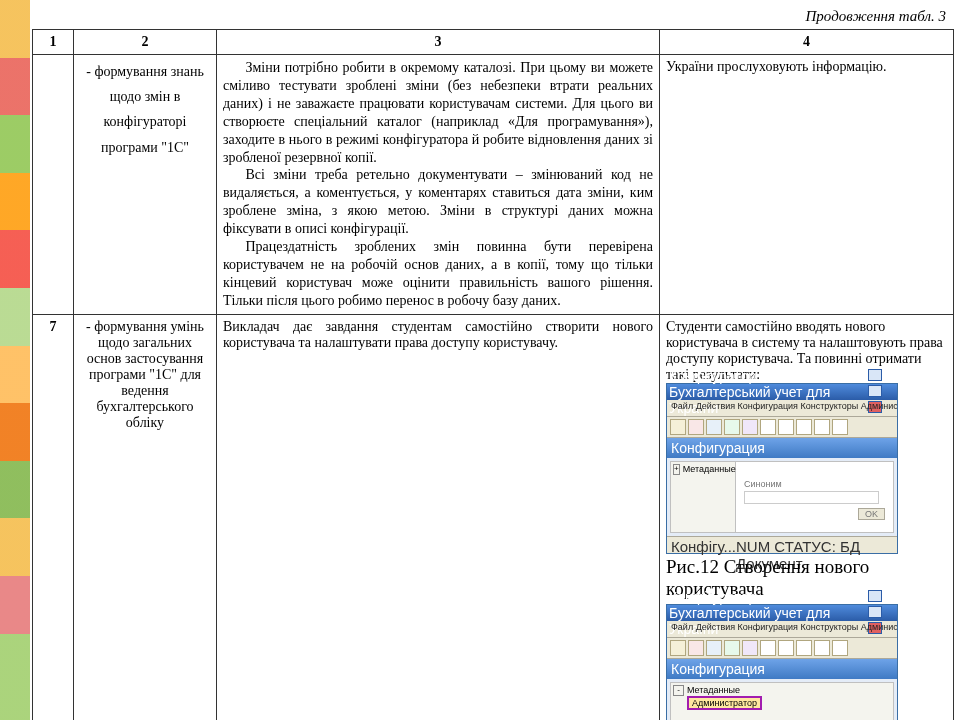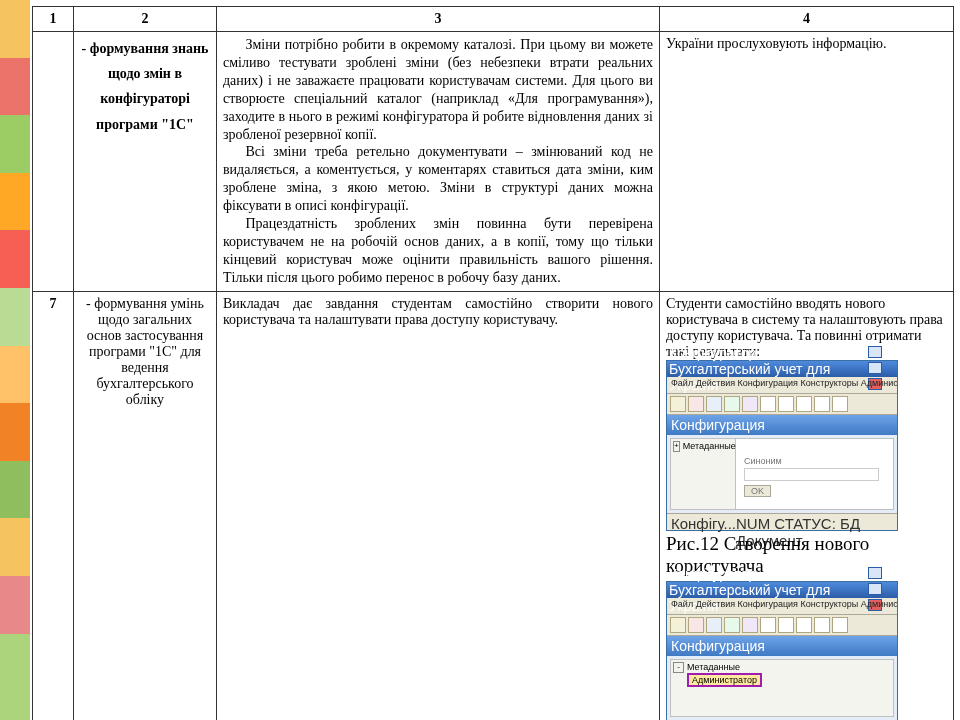--- a/index.html
+++ b/index.html
@@ -130,34 +130,35 @@
 
   .shot2 .body {height:56px;}
 </style>
 </head>
 <body>
 
 <div class="floral-border"></div>
 
 <div class="content">
 
+  <div class="caption">Продовження табл. 3</div>
 
   <table class="main">
     <tbody>
         <tr>
       <th class="col1">1</th>
       <th class="col2">2</th>
       <th class="col3">3</th>
       <th class="col4">4</th>
     </tr>
 
     <tr>
       <td class="col1"></td>
       <td class="col2 center">
-        <div style="line-height:1.8;font-weight:bold;">- формування знань щодо змін в конфігураторі програми "1С"</div>
+        <div style="line-height:1.8;">- формування знань щодо змін в конфігураторі програми "1С"</div>
       </td>
       <td class="col3 justify">
         <p class="para">Зміни потрібно робити в окремому каталозі. При цьому ви можете сміливо тестувати зроблені зміни (без небезпеки втрати реальних даних) і не заважаєте працювати користувачам системи. Для цього ви створюєте спеціальний каталог (наприклад «Для програмування»), заходите в нього в режимі конфігуратора й робите відновлення даних зі зробленої резервної копії.</p>
         <p class="para">Всі зміни треба ретельно документувати – змінюваний код не видаляється, а коментується, у коментарях ставиться дата зміни, ким зроблене зміна, з якою метою. Зміни в структурі даних можна фіксувати в описі конфігурації.</p>
         <p class="para">Працездатність зроблених змін повинна бути перевірена користувачем не на робочій основ даних, а в копії, тому що тільки кінцевий користувач може оцінити правильність вашого рішення. Тільки після цього робимо перенос в робочу базу даних.</p>
       </td>
       <td class="col4">України прослуховують інформацію.</td>
     </tr>
 
     <tr>
@@ -189,21 +190,21 @@
           <div class="body">
             <div class="side">
               <div class="node">
                     <span class="sq">+</span>
                     <span>Метаданные</span>
                   </div>
             </div>
             <div class="pane">
               <div>Синоним</div>
               <div style="border:1px solid #ccc;height:11px;margin:2px 6px 4px 0;background:#fff;"></div>
-              <div style="display:flex;gap:20px;">
+              <div style="display:flex;gap:20px;justify-content:flex-end;">
                <div style="border:1px solid #aca899;background:#ece9d8;padding:0 6px;font-size:9px;">OK</div>
               </div>
             </div>
           </div>
           <div class="status">
             <span>Конфігу...</span>
             <span>NUM  СТАТУС: БД   Документ</span>
           </div>
         </div>
         <div class="fig-caption">Рис.12 Створення нового користувача</div>

